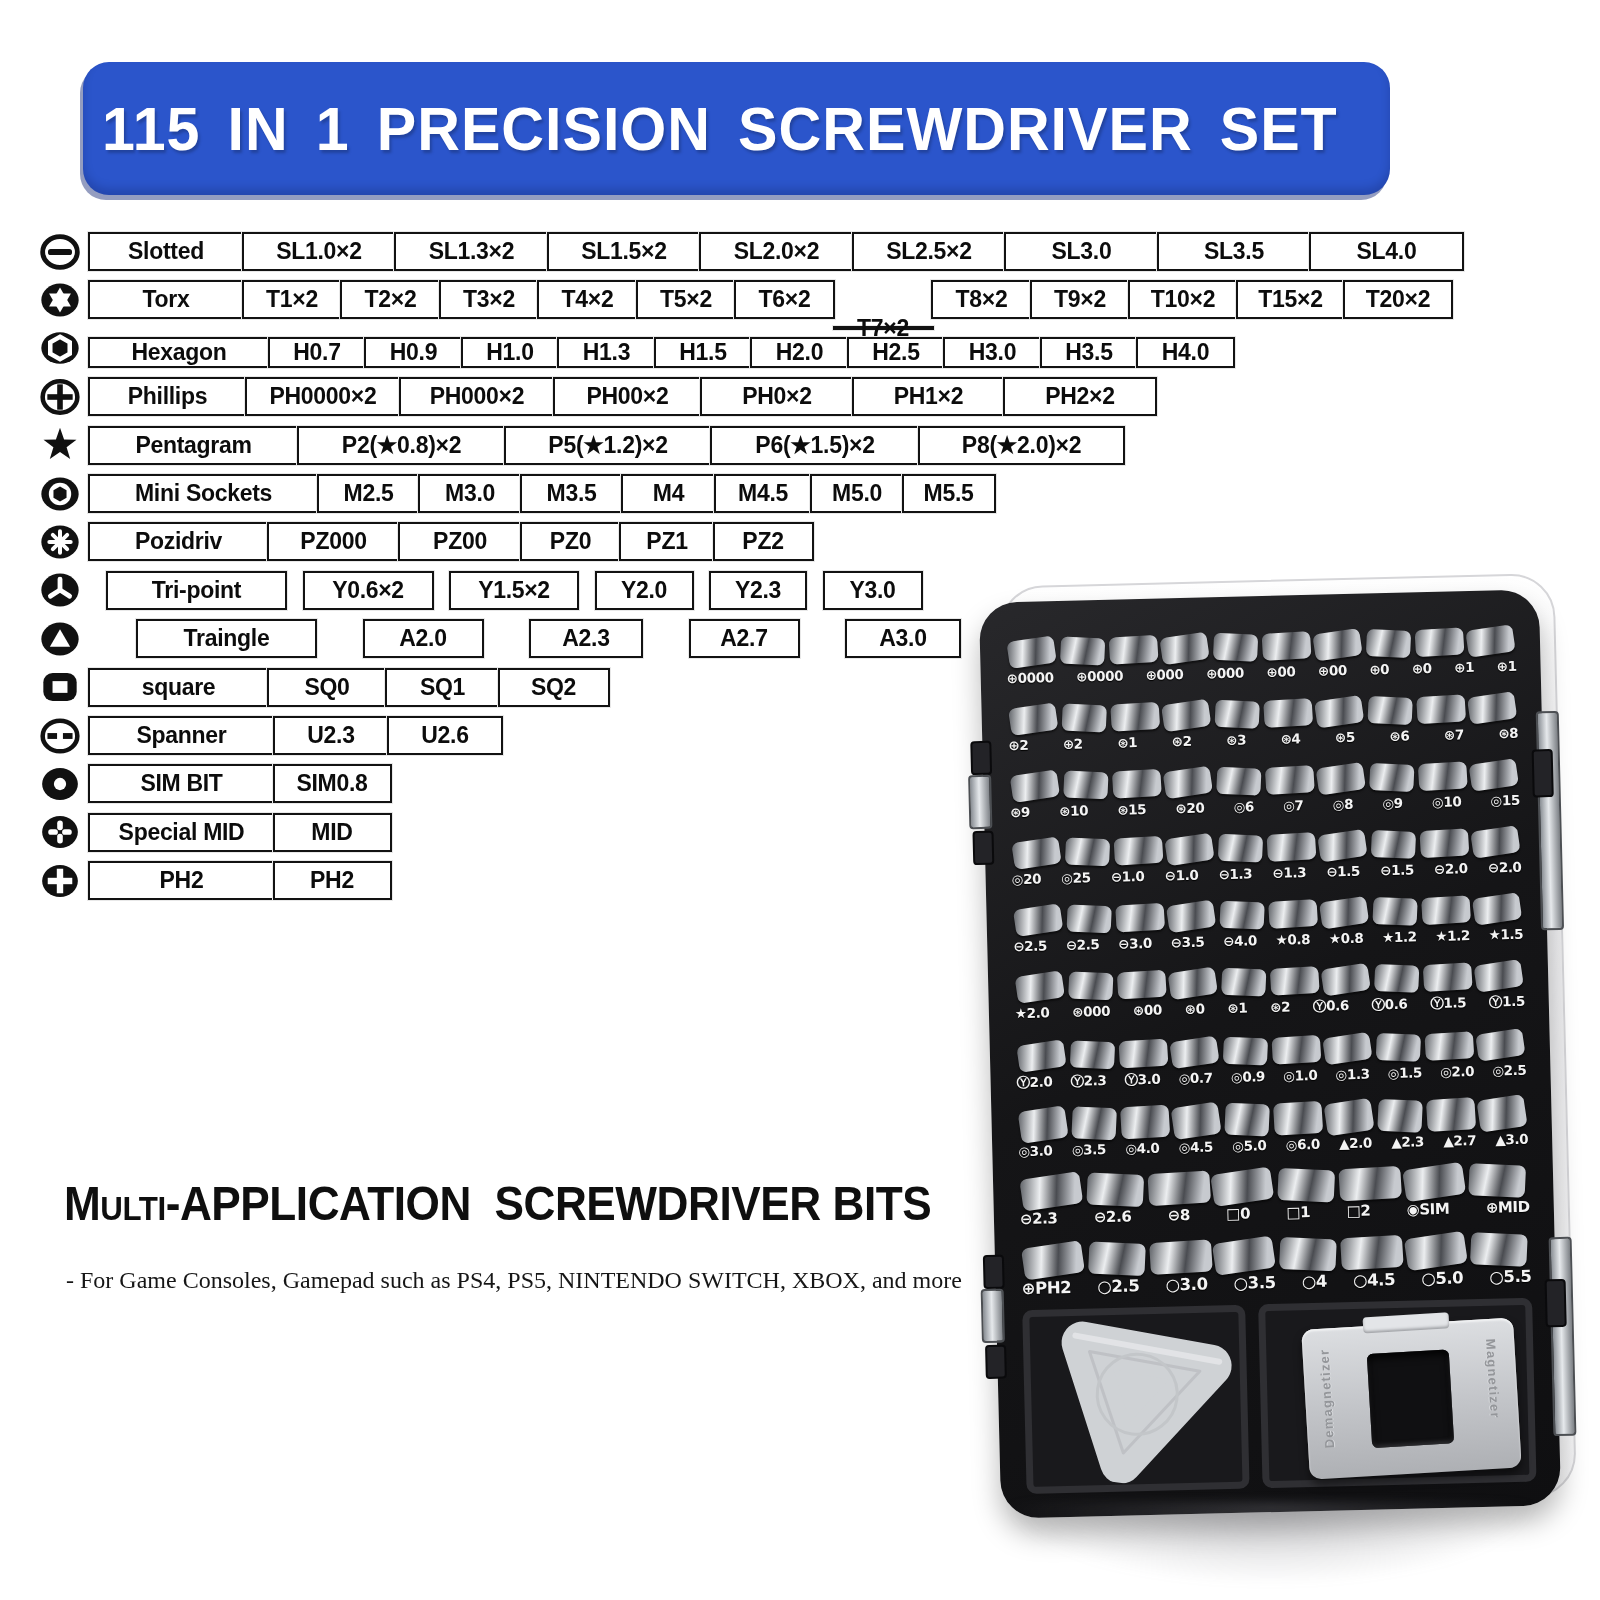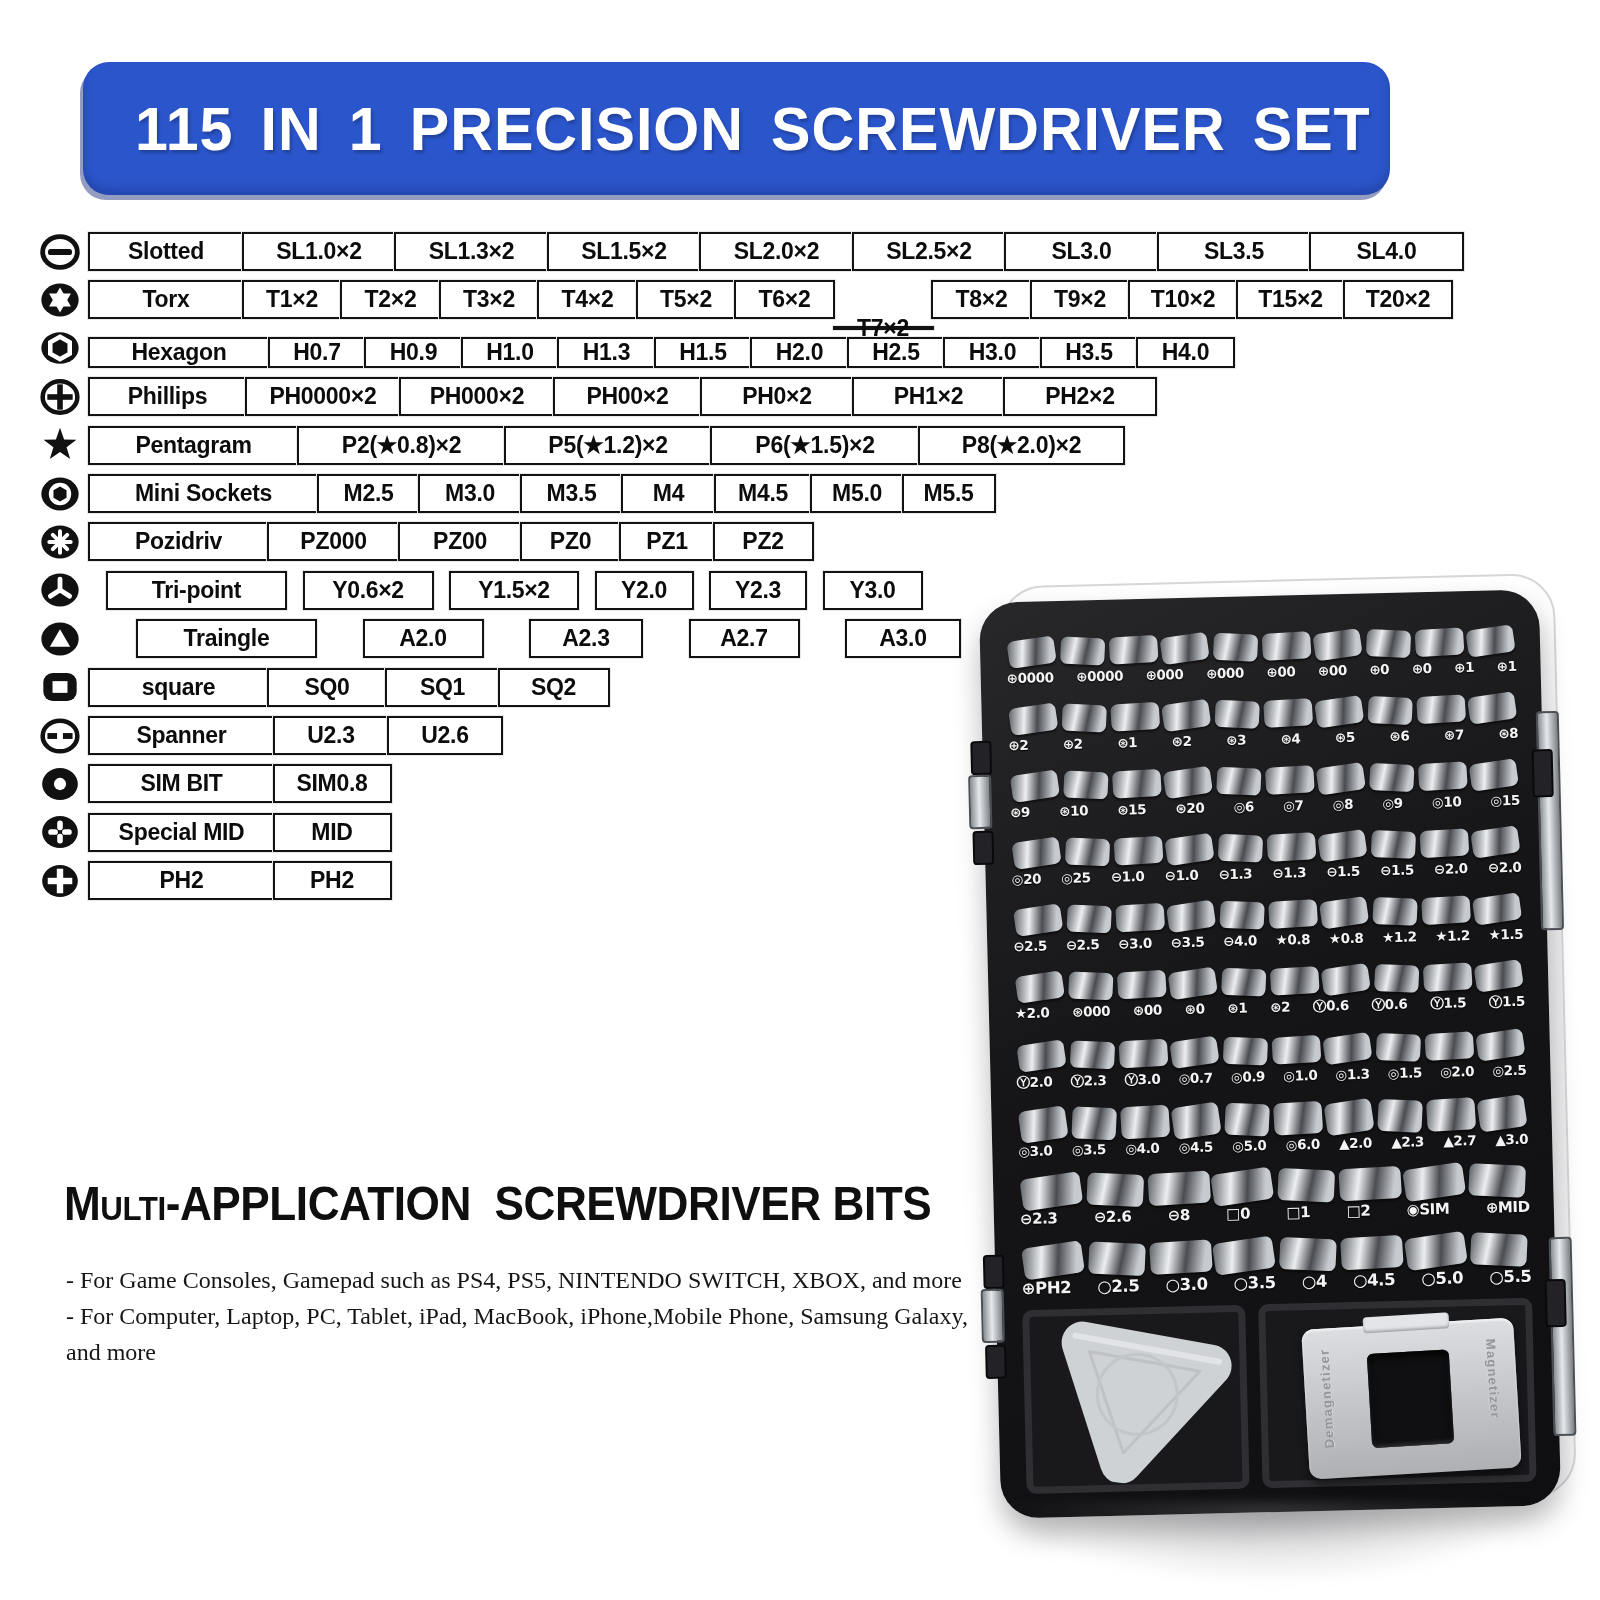--- a/index.html
+++ b/index.html
@@ -4,21 +4,21 @@
 <style>
   html,body{margin:0;padding:0;}
   body{
     width:1600px;height:1600px;position:relative;overflow:hidden;
     background:#ffffff;font-family:"Liberation Sans",sans-serif;color:#111;
   }
   
   .banner{
     position:absolute;left:83px;top:62px;width:1307px;height:133px;
     background:#2b55cb;border-radius:26px;
-    display:flex;align-items:center;justify-content:flex-end;
+    display:flex;align-items:center;justify-content:flex-start;
     box-shadow:-3px 5px 0 rgba(18,38,115,.45), inset 0 -6px 10px rgba(0,0,40,.18);
   }
   .banner-text{
     color:#fff;font-weight:bold;font-size:61px;letter-spacing:1px;word-spacing:10px;
     white-space:pre;transform:scaleX(.97);text-shadow:2px 3px 3px rgba(0,0,0,.22);
   }
   
   .spec-row{position:absolute;left:36px;height:39px;display:flex;align-items:stretch;}
   .ricon{width:48px;display:flex;align-items:center;justify-content:center;margin-right:4px;flex:0 0 48px;}
   .cell{
@@ -315,21 +315,20 @@
         </svg>
       </span>
       <div class="cell" style="width: 183px;">PH2</div>
       <div class="cell" style="width: 115px;">PH2</div>
     </div>
   </div>
 
 <div class="sec-head">Multi-APPLICATION  SCREWDRIVER BITS</div>
 <div class="bullets" id="bullets">
     <p>- For Game Consoles, Gamepad such as PS4, PS5, NINTENDO SWITCH, XBOX, and more</p>
-    <p>- For Computer, Laptop, PC, Tablet, iPad, MacBook, iPhone,Mobile Phone, Samsung Galaxy, and more</p>
   </div>
 
 <div class="photo">
   <div class="lid"></div>
   <div class="case"></div>
 
   <div class="clip black" style="left:-12px;top:138px;height:30px;"></div>
   <div class="clip silver" style="left:-15px;top:172px;height:50px;"></div>
   <div class="clip black" style="left:-12px;top:228px;height:30px;"></div>
   <div class="clip black" style="left:-12px;top:652px;height:30px;"></div>

